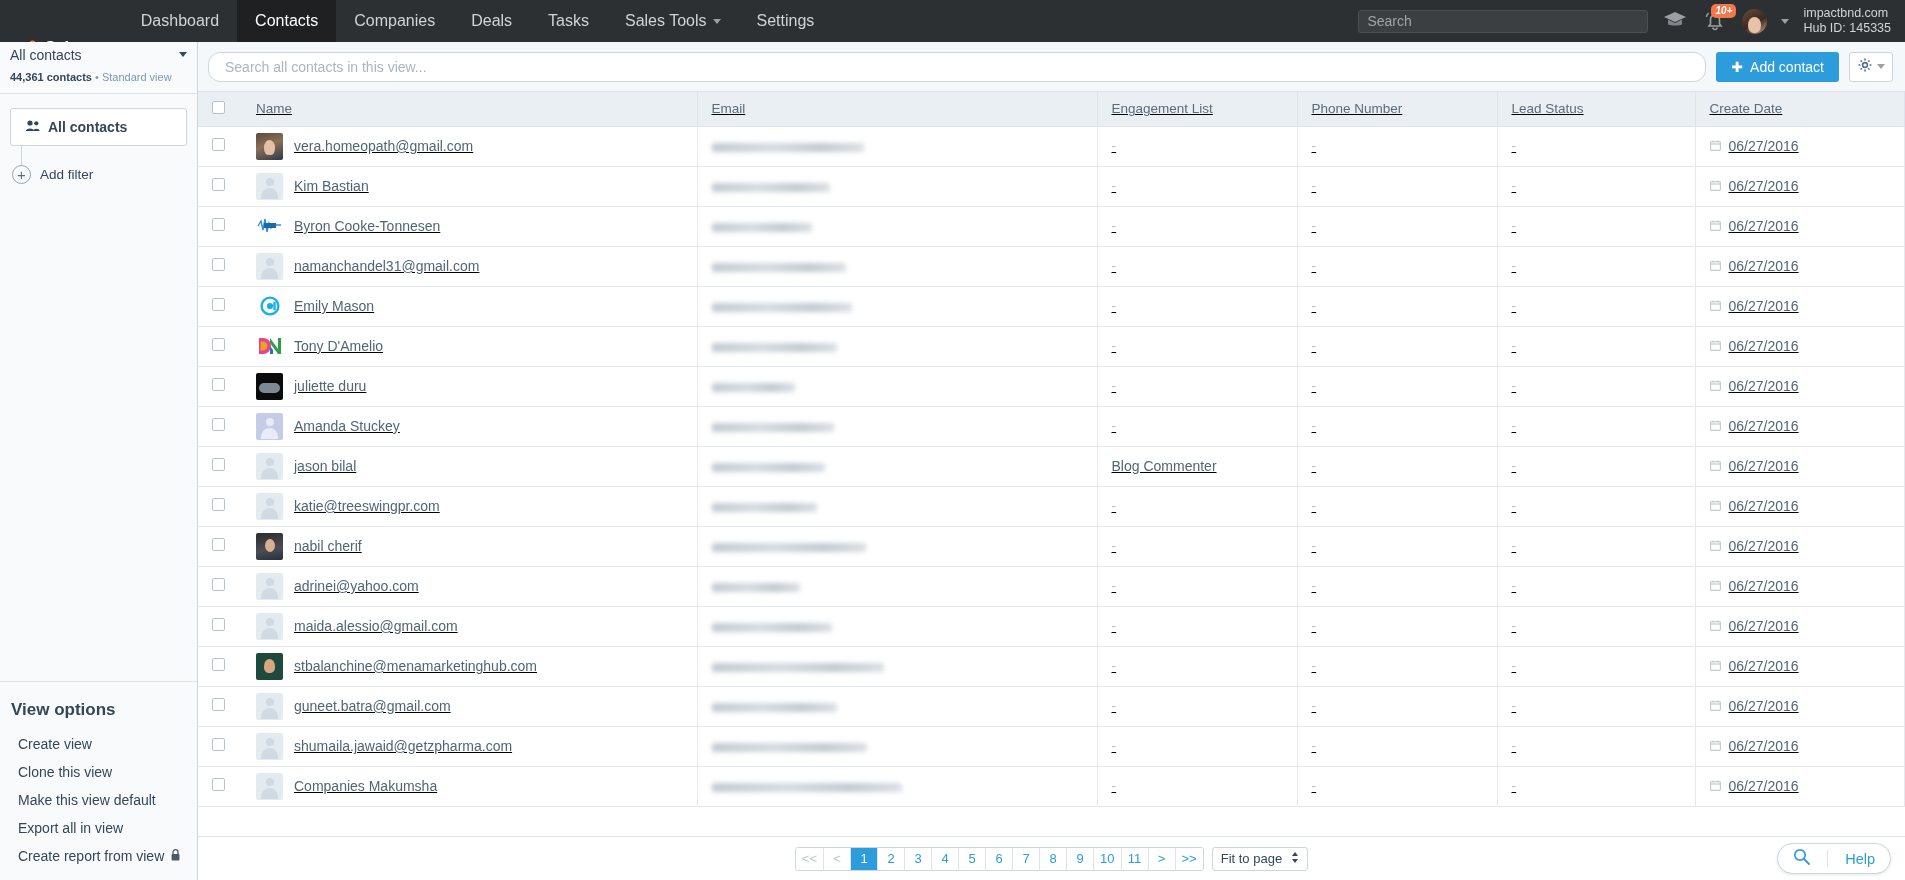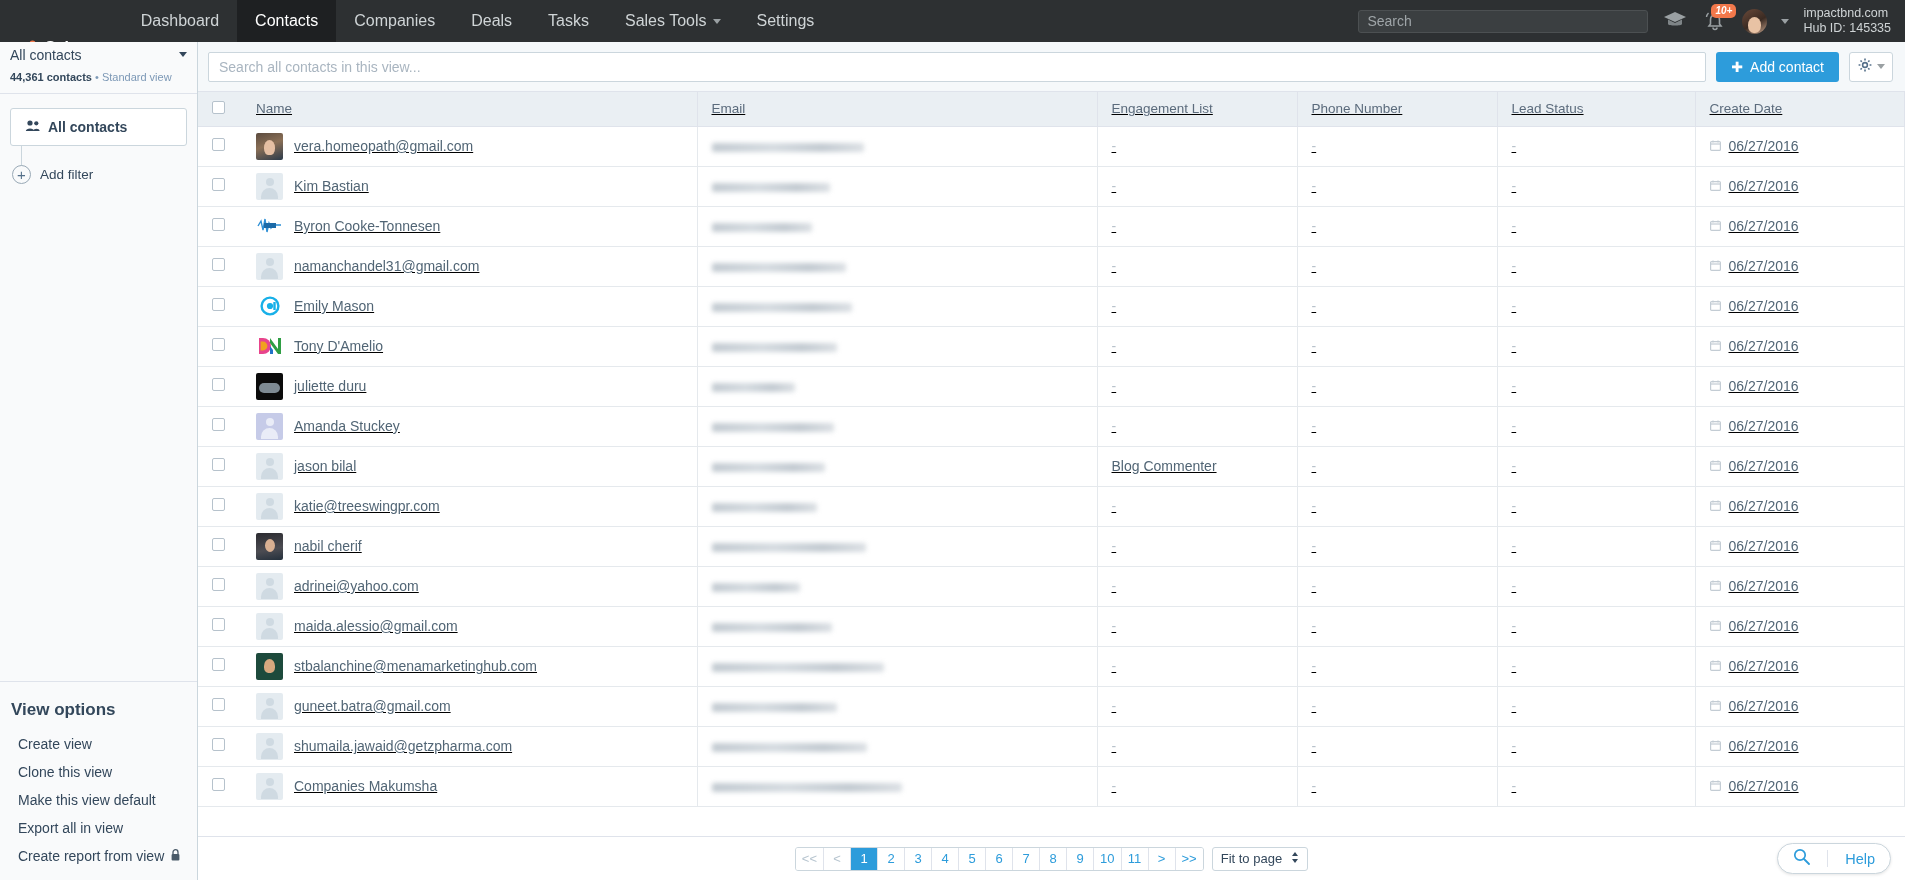--- a/index.html
+++ b/index.html
@@ -110,22 +110,22 @@
     cursor: pointer; display: flex; align-items: center; gap: 7px;
   }
 
   
   .main { flex: 1; display: flex; flex-direction: column; min-width: 0; background: #fff; }
   .toolbar {
     height: 50px; background: #f5f8fa; display: flex; align-items: center;
     gap: 10px; padding: 0 12px 0 10px; border-bottom: 1px solid #dfe3eb;
   }
   .tb-search {
-    flex: 1; height: 30px; border: 1px solid #cbd6dd; border-radius: 2px;
-    background: #fff; font-size: 14px; color: #33475b; padding: 0 10px;
+    flex: 1; height: 30px; border: 1px solid #cbd6dd; border-radius: 12px;
+    background: #fff; font-size: 14px; color: #33475b; padding: 0 16px;
     font-family: "Liberation Sans", sans-serif;
   }
   .tb-search::placeholder { color: #a9b5c0; }
   .btn-primary {
     height: 30px; background: #2d9cdb; color: #fff; border: none;
     border-radius: 3px; font-size: 14px; padding: 0 15px; cursor: pointer;
     display: flex; align-items: center; gap: 7px;
     font-family: "Liberation Sans", sans-serif;
   }
   .btn-gear {

